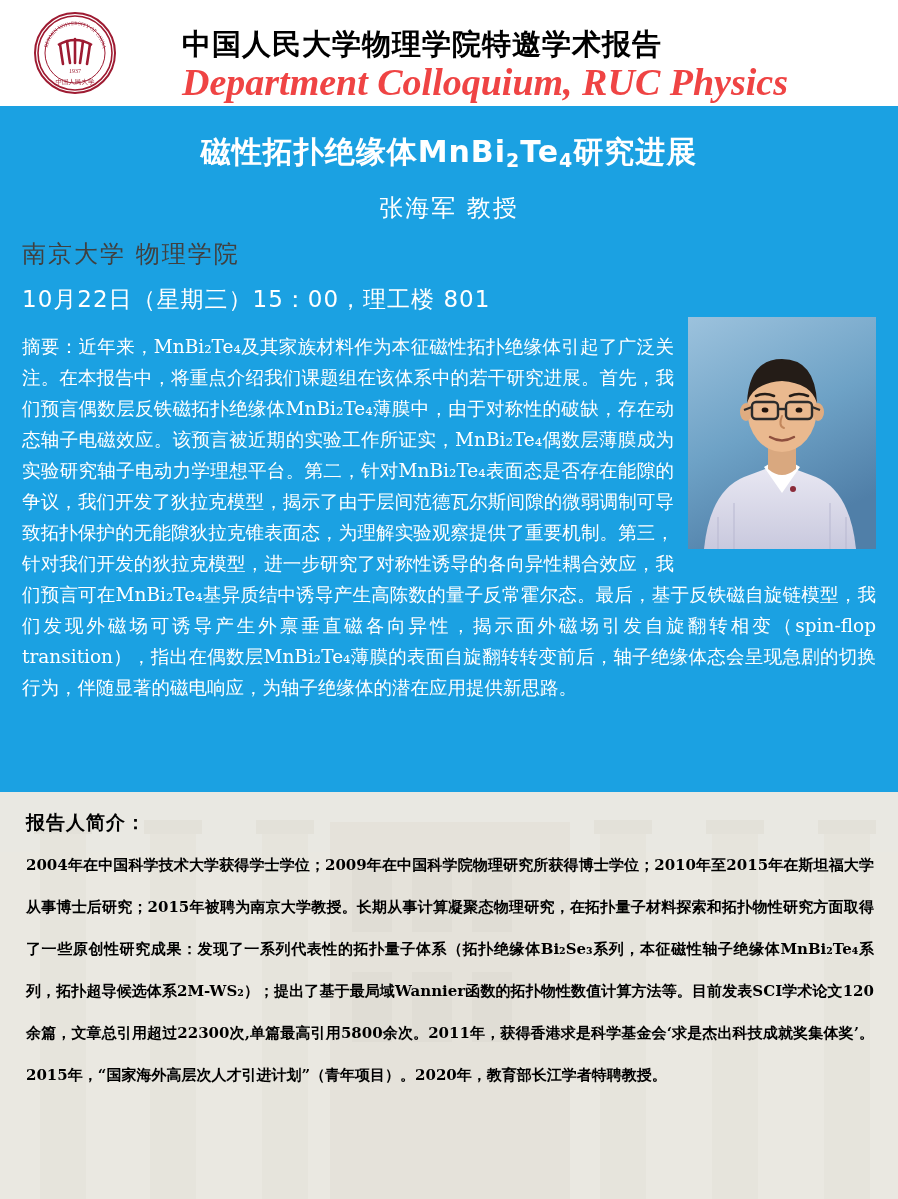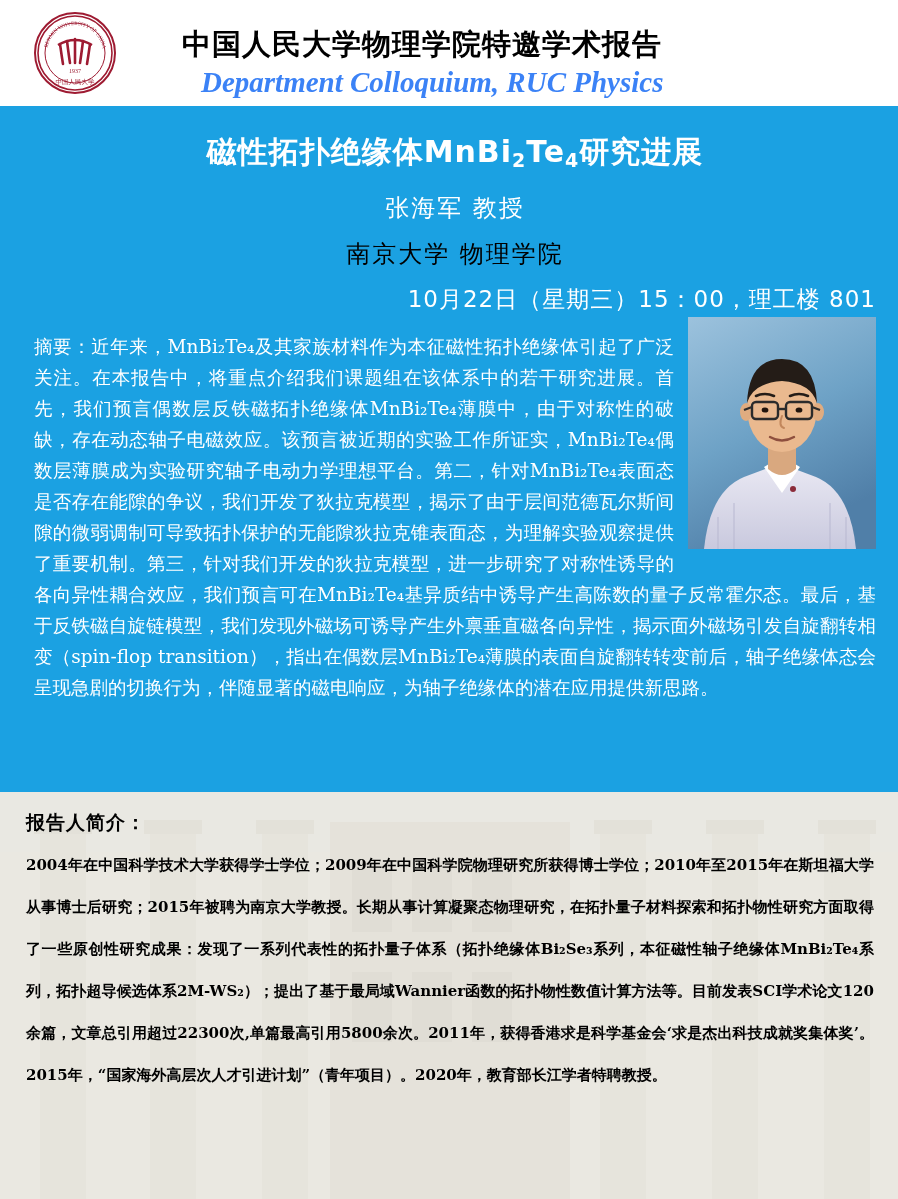--- a/index.html
+++ b/index.html
@@ -57,34 +57,33 @@
     font-family: "DejaVu Serif", "Liberation Serif", serif;
     font-size: 29px;
     font-weight: bold;
     color: #000000;
     letter-spacing: 1px;
     line-height: 38px;
     white-space: nowrap;
   }
   .header-en {
     font-family: "Liberation Serif", "DejaVu Serif", serif;
-    font-size: 29px;
+    font-size: 38px;
     font-weight: bold;
     font-style: italic;
-    color: #3b82f6;
+    color: #ef4444;
     line-height: 38px;
     white-space: nowrap;
-    margin-left: 19px;
   }
 
   
   .blue {
     position: relative;
     background: #1ba1e2;
-    padding: 12px 22px 18px 34px;
+    padding: 12px 22px 18px 22px;
     color: #ffffff;
     box-sizing: border-box;
     height: 686px;
   }
   .talk-title {
     text-align: center;
     font-family: "DejaVu Sans", "Liberation Sans", sans-serif;
     font-size: 30px;
     font-weight: bold;
     color: #ffffff;
@@ -97,30 +96,30 @@
   .speaker {
     text-align: center;
     font-family: "DejaVu Sans", "Liberation Sans", sans-serif;
     font-size: 24px;
     color: #ffffff;
     margin-top: 16px;
     line-height: 34px;
     letter-spacing: 2px;
   }
   .affil {
-    text-align: center;
+    text-align: left;
     font-family: "DejaVu Sans", "Liberation Sans", sans-serif;
     font-size: 24px;
-    color: #000000;
+    color: #404040;
     margin-top: 12px;
     line-height: 34px;
     letter-spacing: 2px;
   }
   .when {
-    text-align: right;
+    text-align: left;
     font-family: "DejaVu Sans", "Liberation Sans", sans-serif;
     font-size: 23px;
     color: #ffffff;
     margin-top: 12px;
     line-height: 32px;
     letter-spacing: 1px;
   }
 
   .abstract {
     margin-top: 16px;

